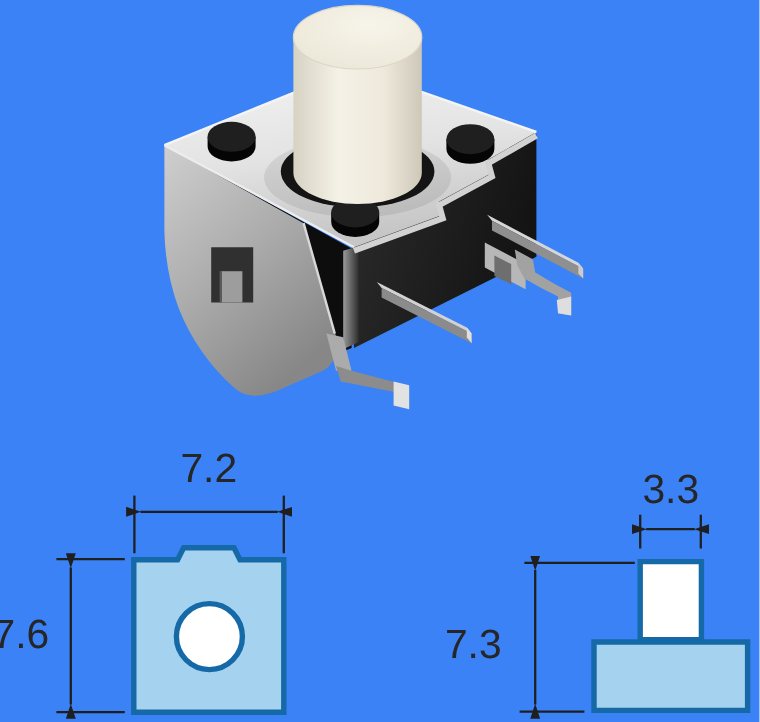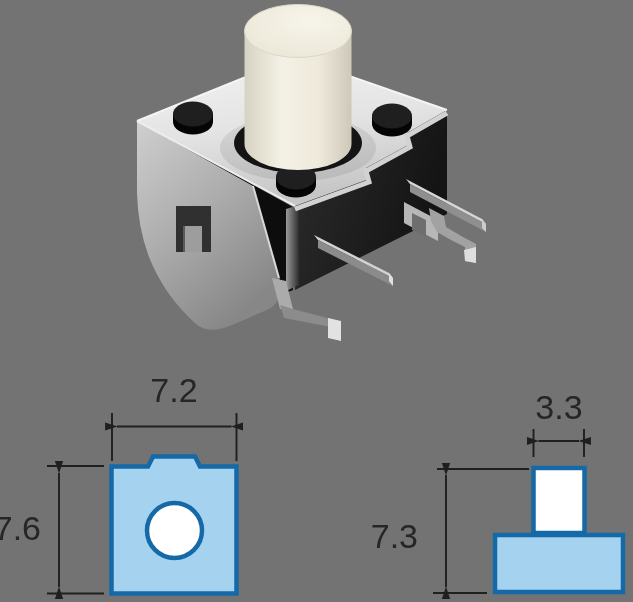--- a/index.html
+++ b/index.html
@@ -1,19 +1,19 @@
 <!DOCTYPE html>
 <html><head>
 <meta charset="utf-8">
 <style>
   html,body{margin:0;padding:0;background:#ffffff;}
   .canvas{
     position:relative;
     width:633px;height:602px;
-    background:#737373;
+    background:#3b82f6;
     overflow:hidden;
     font-family:"Liberation Sans", sans-serif;
   }
   svg{display:block;}
   text.dim{
     fill:#262626;
     font-family:"Liberation Sans", sans-serif;
     font-size:34px;
   }
 </style>

